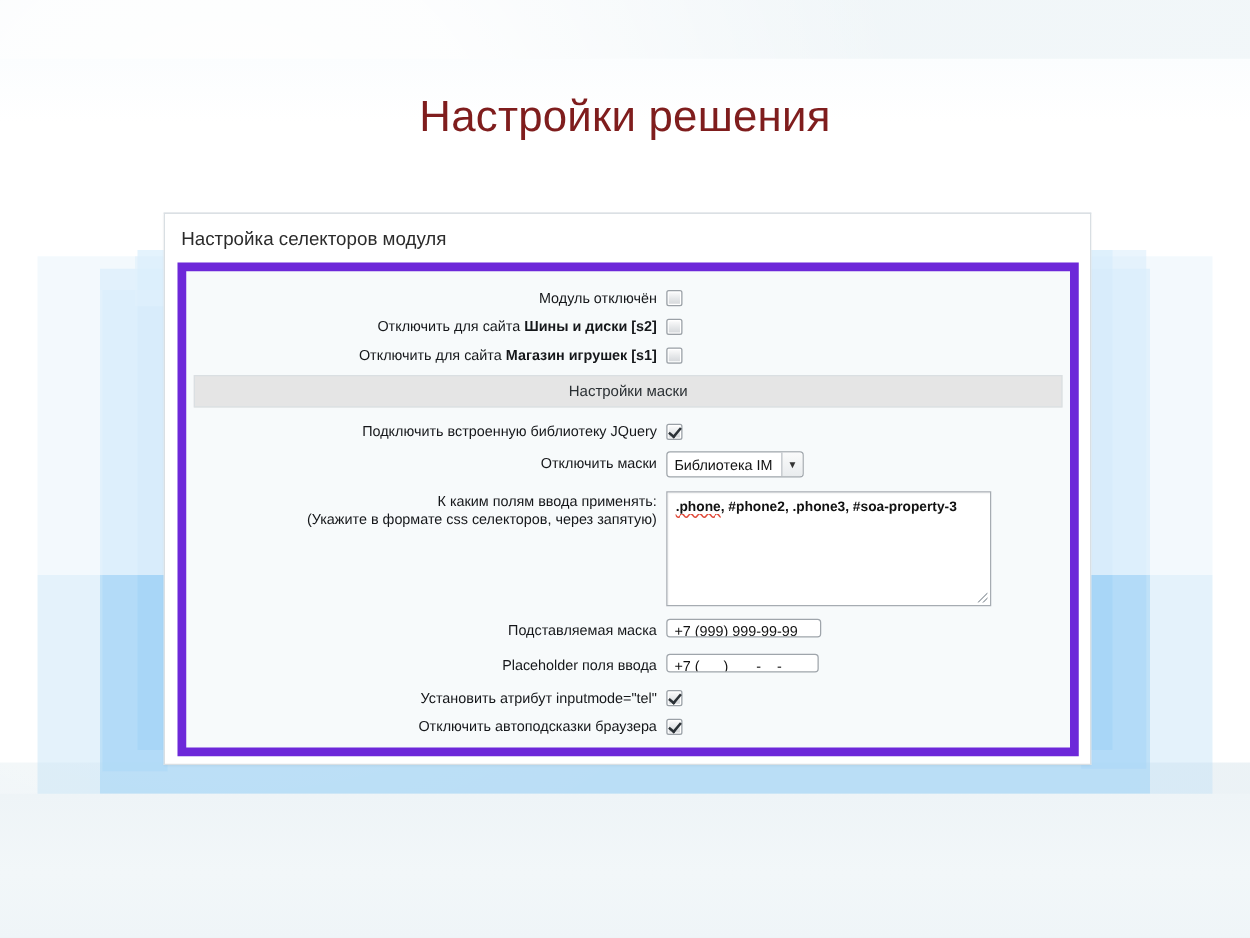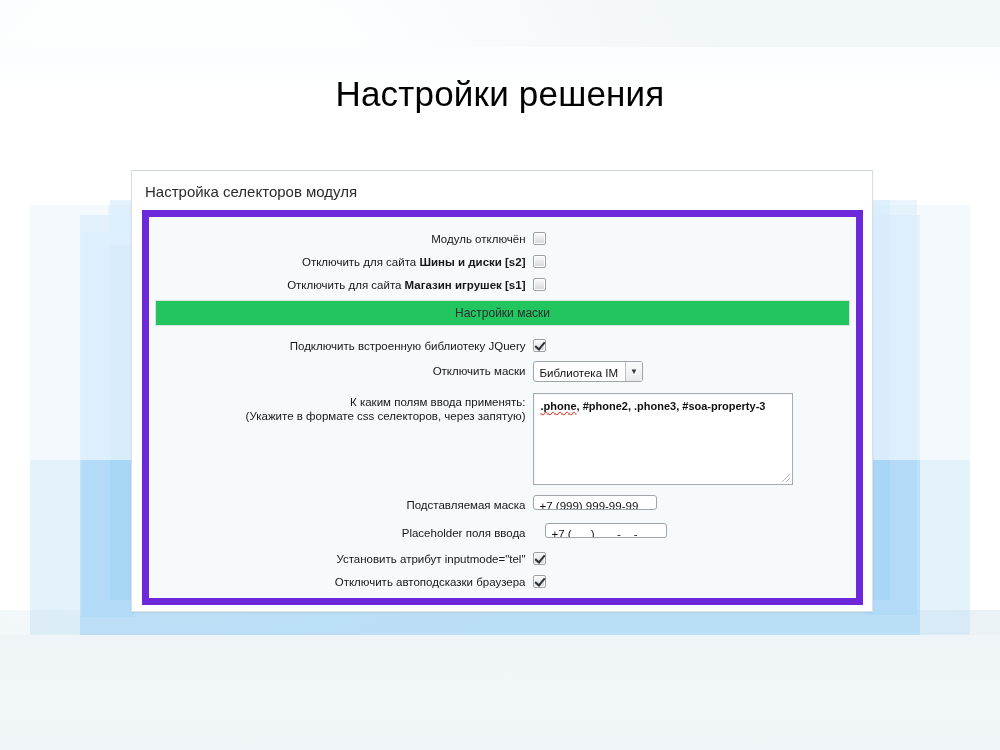--- a/index.html
+++ b/index.html
@@ -38,21 +38,21 @@
   .bottom-fade {
     position:absolute; left:0; right:0; bottom:0; height:115px;
     background:linear-gradient(180deg,#eef4f7 0%,#f2f7f9 55%,#eff5f8 100%);
   }
   
   #title-wrap {
     position:absolute; left:0; right:0; top:58px; height:72px;
     display:flex; align-items:center; justify-content:center;
   }
   #page-title {
-    font-size:35px; color:#000000; font-weight:400; letter-spacing:0.2px;
+    font-size:35px; color:#7f1d1d; font-weight:400; letter-spacing:0.2px;
     white-space:nowrap;
   }
   
   #card {
     position:absolute; left:131px; top:170px; width:742px; height:442px;
     background:#ffffff;
     border:1px solid #d9dfe3;
     border-top:1px solid #cfd6db;
     box-shadow:0 1px 2px rgba(0,0,0,0.06);
   }
@@ -85,21 +85,21 @@
   }
   .cb.checked::after {
     content:""; position:absolute;
     left:3px; top:0px; width:4px; height:8px;
     border:solid #2b3136; border-width:0 2px 2px 0;
     transform:rotate(40deg);
   }
   
   .band {
     margin:8px 6px 12px 6px;
-    background:#22c55e;
+    background:#e5e5e5;
     border:1px solid #dadfe2;
     height:26px; line-height:25px;
     text-align:center; font-size:12px; color:#2a2f33;
   }
   
   .sel {
     display:flex; align-items:stretch; height:21px;
     border:1px solid #9fa5ab; border-radius:3px; background:#fff;
     font-size:11.5px; color:#111; overflow:hidden; cursor:pointer;
   }
@@ -216,21 +216,21 @@
     <div class="row" style="margin-bottom:11px;">
       <div class="lbl" style="padding-top:3px;">Подставляемая маска</div>
       <div class="ctrl">
         <div class="tinput" style="width:124px;">+7 (999) 999-99-99</div>
       </div>
     </div>
 
     <div class="row" style="margin-bottom:11px;">
       <div class="lbl" style="padding-top:3px;">Placeholder поля ввода</div>
       <div class="ctrl">
-        <div class="tinput" style="width:122px;margin-left:12px;">+7 (___) ___-__-__</div>
+        <div class="tinput" style="width:122px;">+7 (___) ___-__-__</div>
       </div>
     </div>
 
     <div class="row">
       <div class="lbl">Установить атрибут inputmode="tel"</div>
       <div class="ctrl">
         <div class="cb checked"></div>
       </div>
     </div>
 

